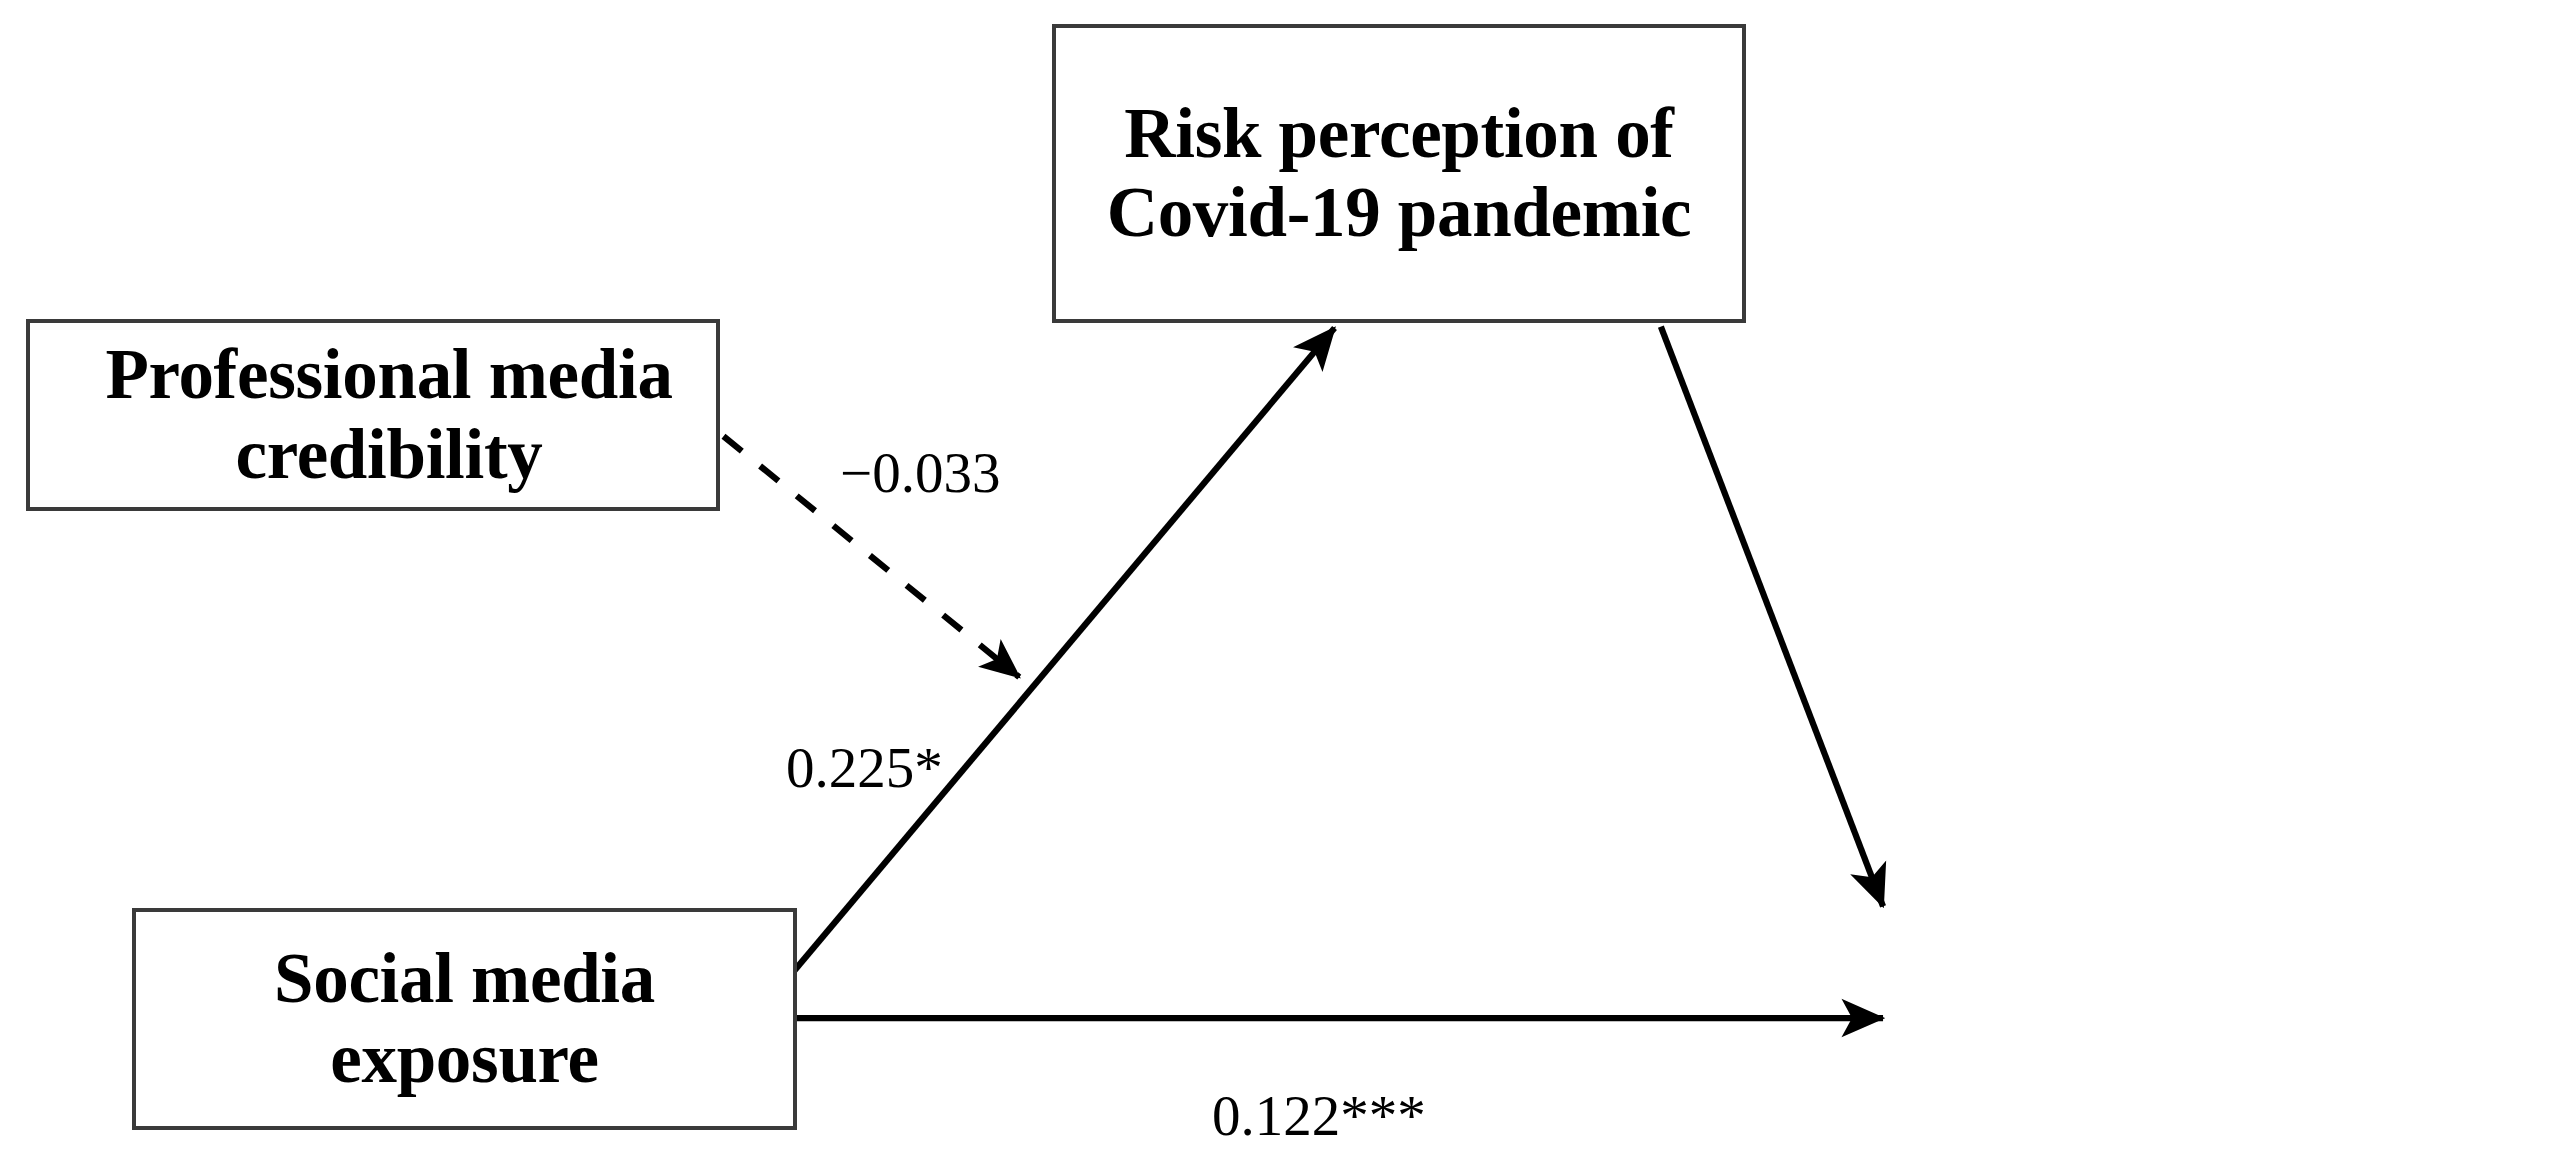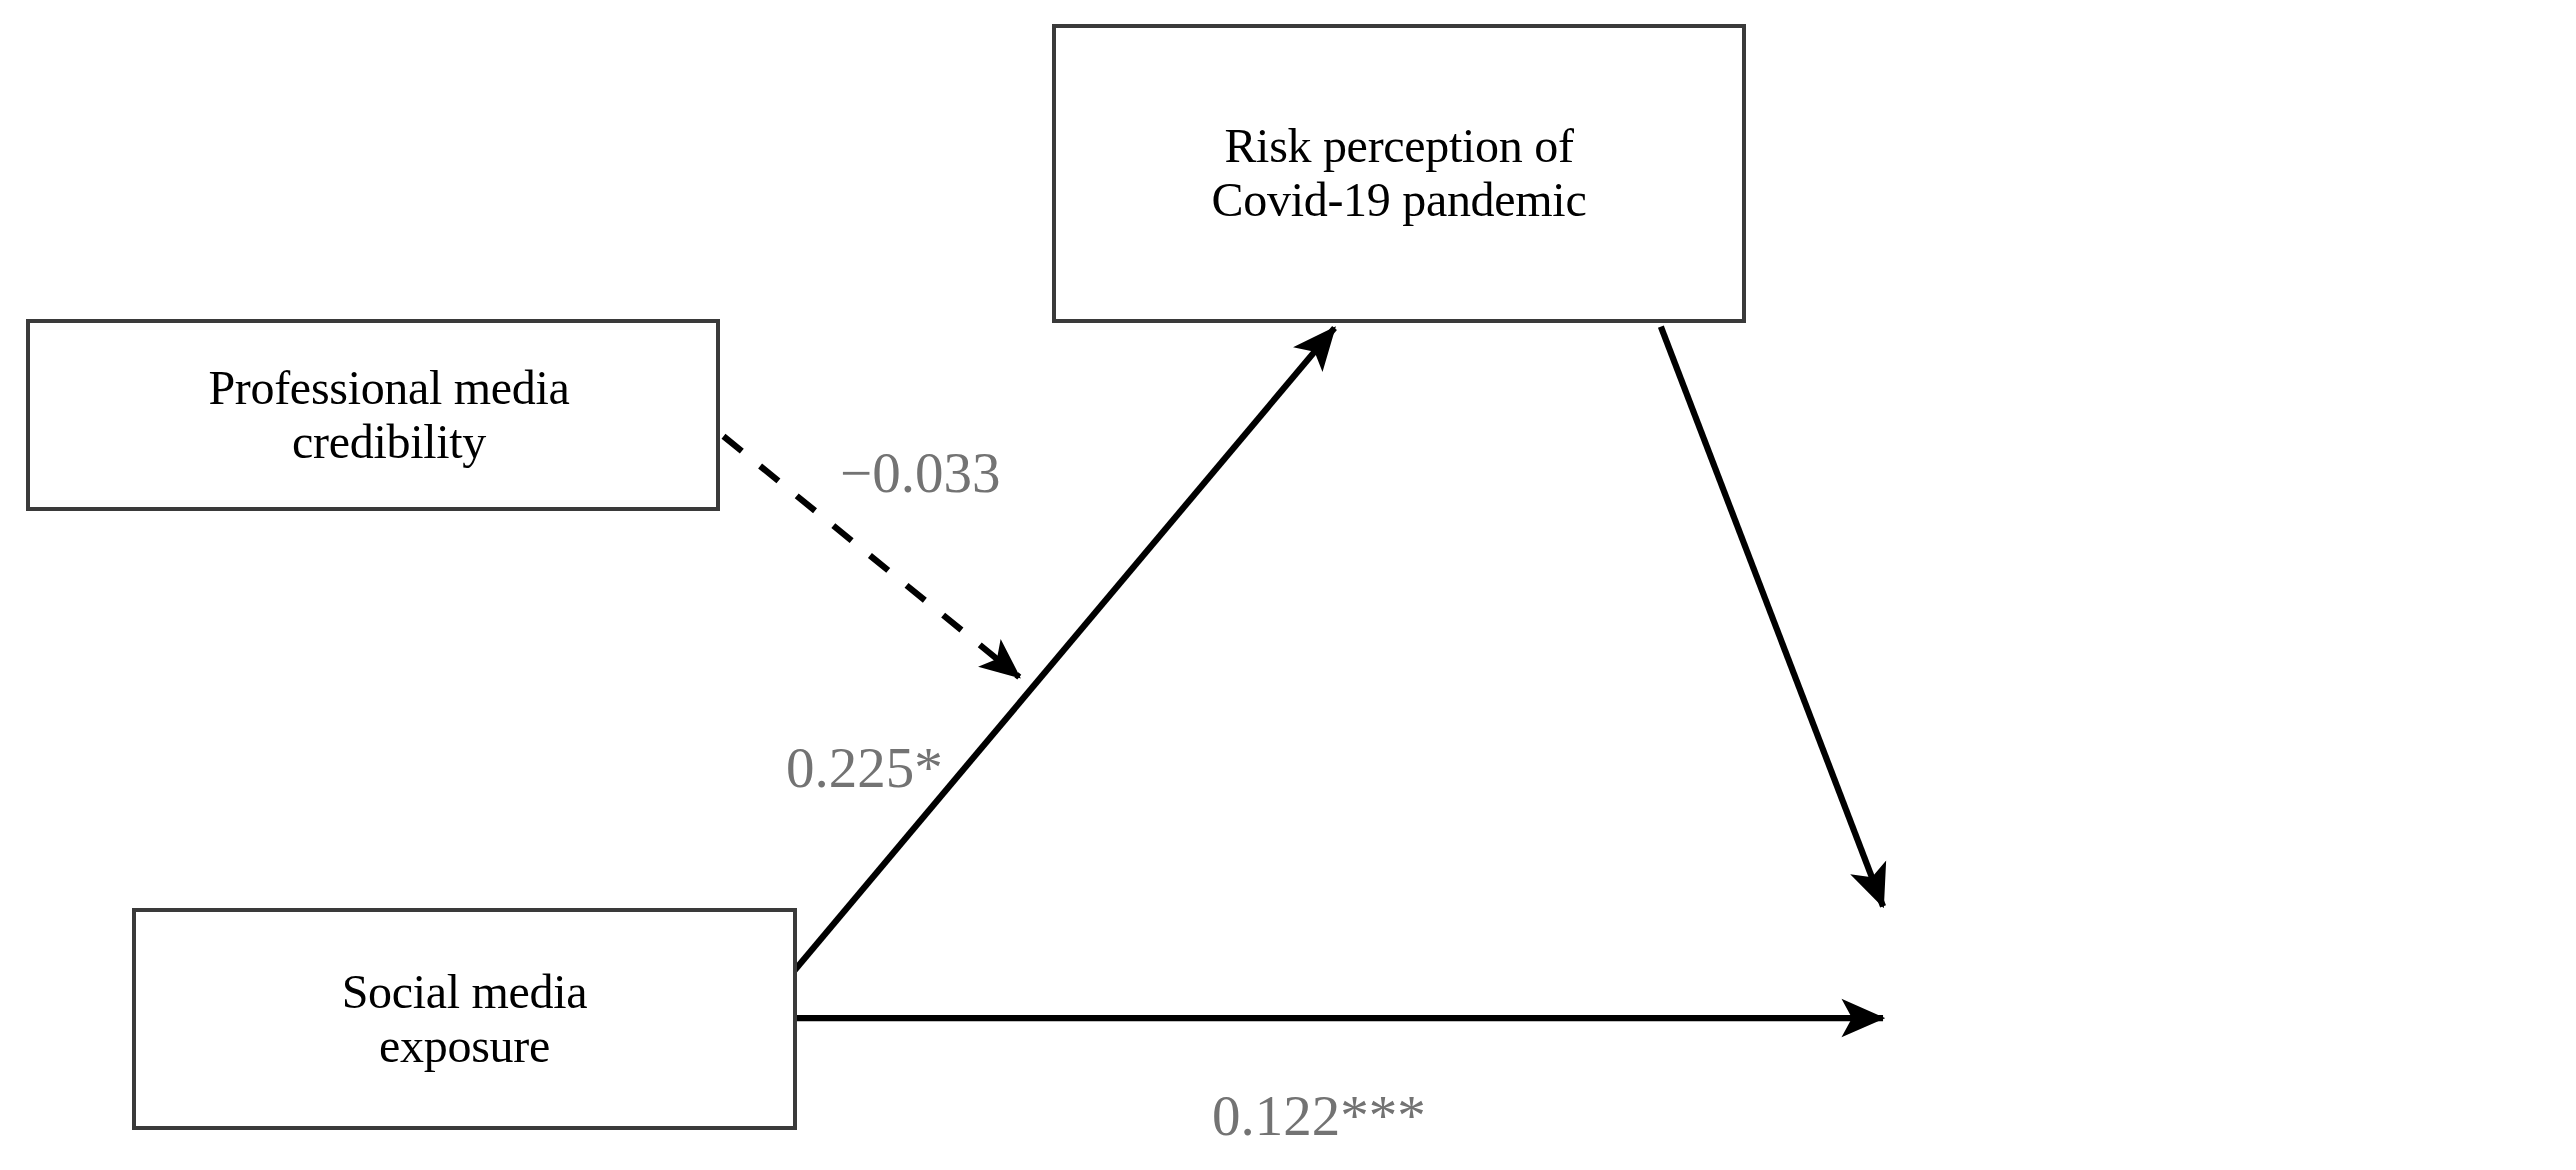--- a/index.html
+++ b/index.html
@@ -21,43 +21,44 @@
     border: 4.9px solid #3a3a3a;
     background: #ffffff;
     display: flex;
     align-items: center;
     justify-content: center;
     text-align: center;
   }
   .node-label {
     font-family: "Liberation Serif", "DejaVu Serif", serif;
     color: #000000;
-    font-size: 48px;
+    font-size: 71px;
     line-height: 1.12;
     letter-spacing: -0.3px;
     white-space: pre-line;
     padding: 0 9.7px;
+    font-weight: bold;
   }
   #node-professional-media  { left: 26px;   top: 319px;  width: 694px; height: 192px; padding-left: 32px; }
   #node-risk-perception     { left: 1052px; top: 23.6px;   width: 694px; height: 299px; }
   #node-social-media        { left: 132px;  top: 908px; width: 665px;  height: 222px; }
   #node-public-engagement   { left: 1885px; top: 908px; width: 670px;  height: 222px; }
 
   #edges-layer {
     position: absolute;
     left: 0;
     top: 0;
     width: 2576px;
     height: 1171px;
     pointer-events: none;
   }
   .edge-label {
     position: absolute;
     font-family: "Liberation Serif", "DejaVu Serif", serif;
-    color: #737373;
+    color: #000000;
     font-size: 57px;
     line-height: 1;
     white-space: nowrap;
   }
   #edge-label-pm-rp { left: 840px; top: 444px; }
   #edge-label-sm-rp { left: 758px; top: 739px; margin-left: 28px; }
   #edge-label-rp-pe { left: 1750px; top: 555px; }
   #edge-label-sm-pe { left: 1212px; top: 1087px; }
 </style>
 </head>

